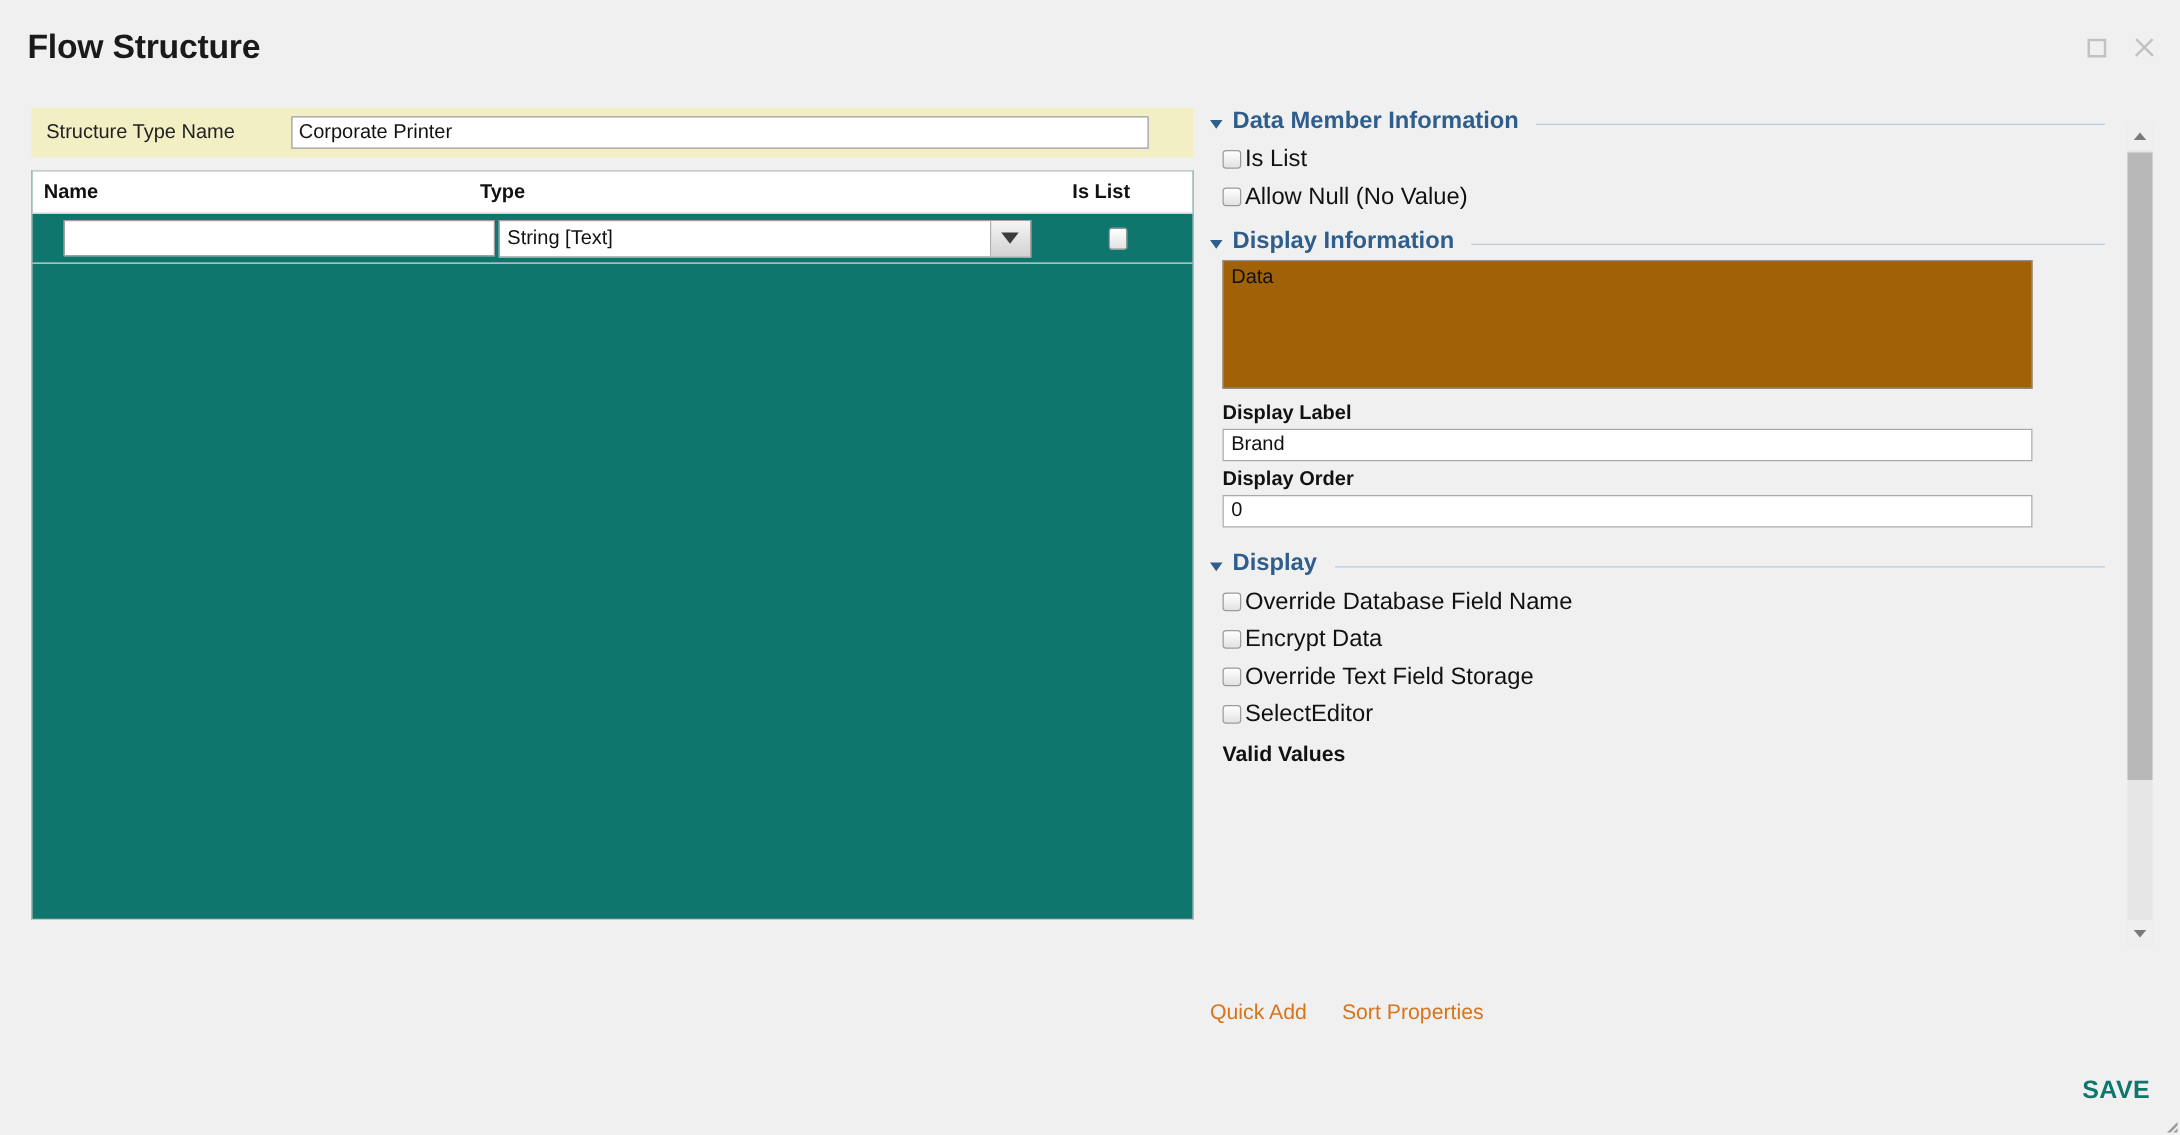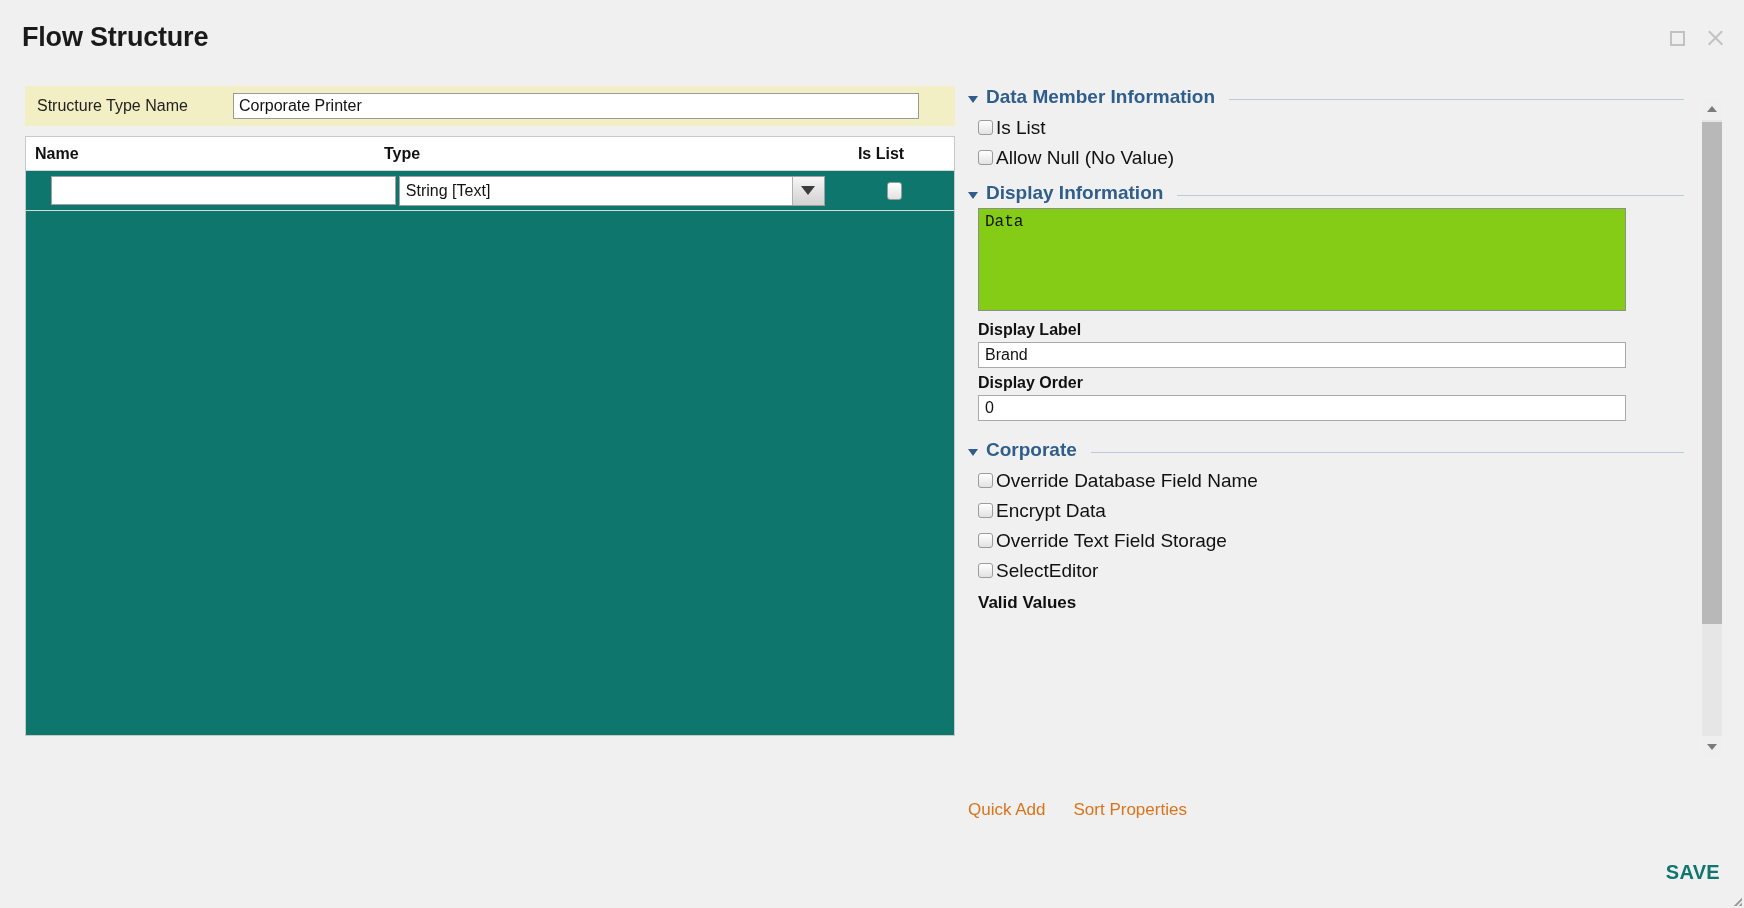--- a/index.html
+++ b/index.html
@@ -226,22 +226,22 @@
     font-weight: bold;
     color: #111;
     padding-left: 10px;
     margin-top: 6px;
     margin-bottom: 3px;
   }
   .textarea-box {
     margin-left: 10px;
     width: 648px; height: 103px;
     border: 1px solid #8d8d8d;
-    background: #84cc16;
-    font-family: Liberation Mono, monospace;
+    background: #a16207;
+    font-family: Liberation Sans, sans-serif;
     font-size: 16px;
     color: #111;
     padding: 4px 6px;
     resize: none;
     outline: none;
   }
   .text-input {
     margin-left: 10px;
     width: 648px; height: 26px;
     border: 1px solid #a9a9a9;
@@ -416,21 +416,21 @@
 
     <div class="field-label">Display Label</div>
     <input class="text-input" type="text" value="Brand" style="">
 
     <div class="field-label">Display Order</div>
     <input class="text-input" type="text" value="0" style="">
 
     
     <div class="section-head" style="margin-top:18px;">
       <span class="tri"></span>
-      <span class="section-title">Corporate</span>
+      <span class="section-title">Display</span>
       <span class="section-rule"></span>
     </div>
 
     <div class="check-row">
       <span class="cbox"></span>
       <span class="lbl">Override Database Field Name</span>
     </div>
     <div class="check-row">
       <span class="cbox"></span>
       <span class="lbl">Encrypt Data</span>

